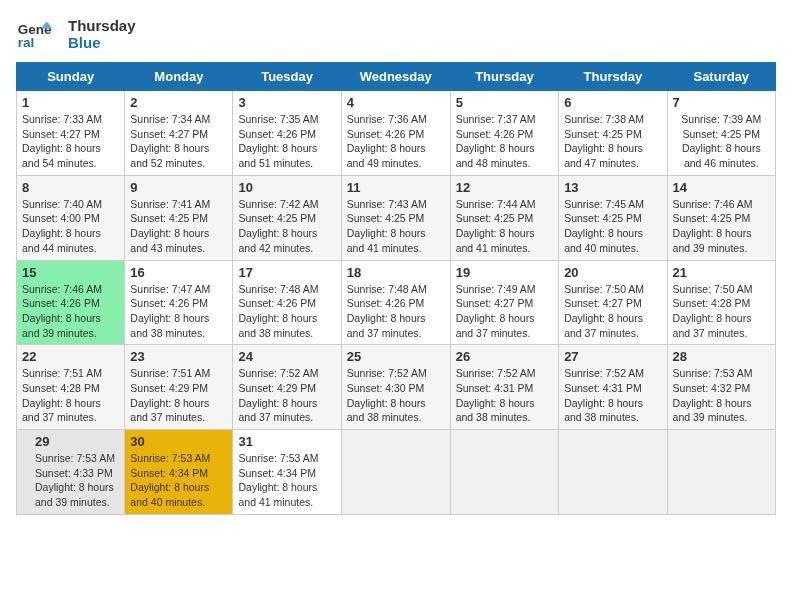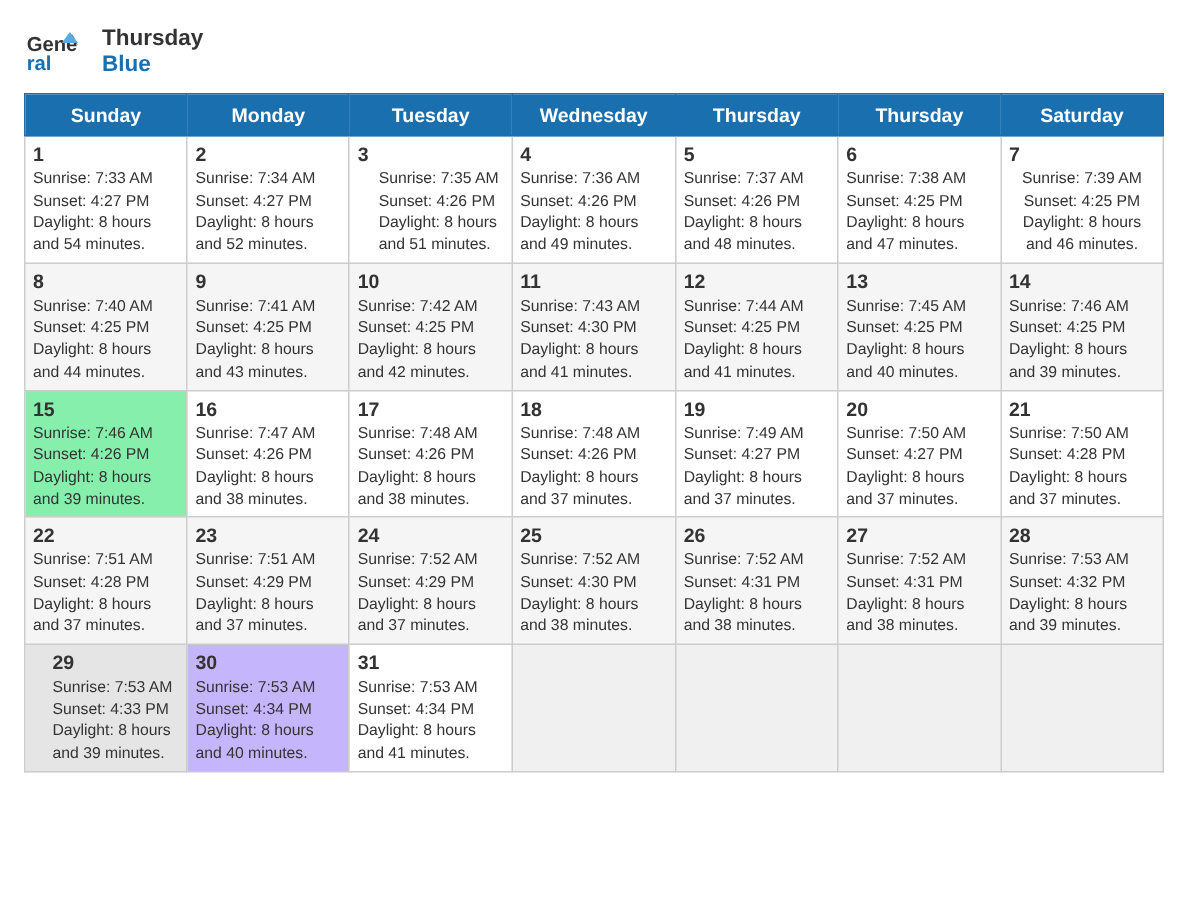--- a/index.html
+++ b/index.html
@@ -127,21 +127,21 @@
         </td>
         <td style="background: rgb(255, 255, 255);">
           <span class="day-num">2</span>
           <div class="day-detail" style="white-space: pre-line;">Sunrise: 7:34 AM
 Sunset: 4:27 PM
 Daylight: 8 hours
 and 52 minutes.</div>
         </td>
         <td style="background: rgb(255, 255, 255);">
           <span class="day-num">3</span>
-          <div class="day-detail" style="white-space: pre-line; margin-left: 14px;">Sunrise: 7:35 AM
+          <div class="day-detail" style="white-space: pre-line;">Sunrise: 7:35 AM
 Sunset: 4:26 PM
 Daylight: 8 hours
 and 51 minutes.</div>
         </td>
         <td style="background: rgb(255, 255, 255);">
           <span class="day-num">4</span>
           <div class="day-detail" style="white-space: pre-line;">Sunrise: 7:36 AM
 Sunset: 4:26 PM
 Daylight: 8 hours
 and 49 minutes.</div>
@@ -165,42 +165,42 @@
           <div class="day-detail" style="white-space: pre-line; text-align: center;">Sunrise: 7:39 AM
 Sunset: 4:25 PM
 Daylight: 8 hours
 and 46 minutes.</div>
         </td>
       </tr>
       <tr>
         <td style="background: rgb(245, 245, 245);">
           <span class="day-num">8</span>
           <div class="day-detail" style="white-space: pre-line;">Sunrise: 7:40 AM
-Sunset: 4:25 PM
+Sunset: 4:00 PM
 Daylight: 8 hours
 and 44 minutes.</div>
         </td>
         <td style="background: rgb(245, 245, 245);">
           <span class="day-num">9</span>
           <div class="day-detail" style="white-space: pre-line;">Sunrise: 7:41 AM
 Sunset: 4:25 PM
 Daylight: 8 hours
 and 43 minutes.</div>
         </td>
         <td style="background: rgb(245, 245, 245);">
           <span class="day-num">10</span>
           <div class="day-detail" style="white-space: pre-line;">Sunrise: 7:42 AM
 Sunset: 4:25 PM
 Daylight: 8 hours
 and 42 minutes.</div>
         </td>
         <td style="background: rgb(245, 245, 245);">
           <span class="day-num">11</span>
           <div class="day-detail" style="white-space: pre-line;">Sunrise: 7:43 AM
-Sunset: 4:30 PM
+Sunset: 4:25 PM
 Daylight: 8 hours
 and 41 minutes.</div>
         </td>
         <td style="background: rgb(245, 245, 245);">
           <span class="day-num">12</span>
           <div class="day-detail" style="white-space: pre-line;">Sunrise: 7:44 AM
 Sunset: 4:25 PM
 Daylight: 8 hours
 and 41 minutes.</div>
         </td>
@@ -322,21 +322,21 @@
         </td>
       </tr>
       <tr>
         <td style="background: #e5e5e5; padding-left: 18px;">
           <span class="day-num">29</span>
           <div class="day-detail" style="white-space: pre-line;">Sunrise: 7:53 AM
 Sunset: 4:33 PM
 Daylight: 8 hours
 and 39 minutes.</div>
         </td>
-        <td style="background: #c4b5fd;">
+        <td style="background: #eab308;">
           <span class="day-num">30</span>
           <div class="day-detail" style="white-space: pre-line;">Sunrise: 7:53 AM
 Sunset: 4:34 PM
 Daylight: 8 hours
 and 40 minutes.</div>
         </td>
         <td style="background: rgb(255, 255, 255);">
           <span class="day-num">31</span>
           <div class="day-detail" style="white-space: pre-line;">Sunrise: 7:53 AM
 Sunset: 4:34 PM

